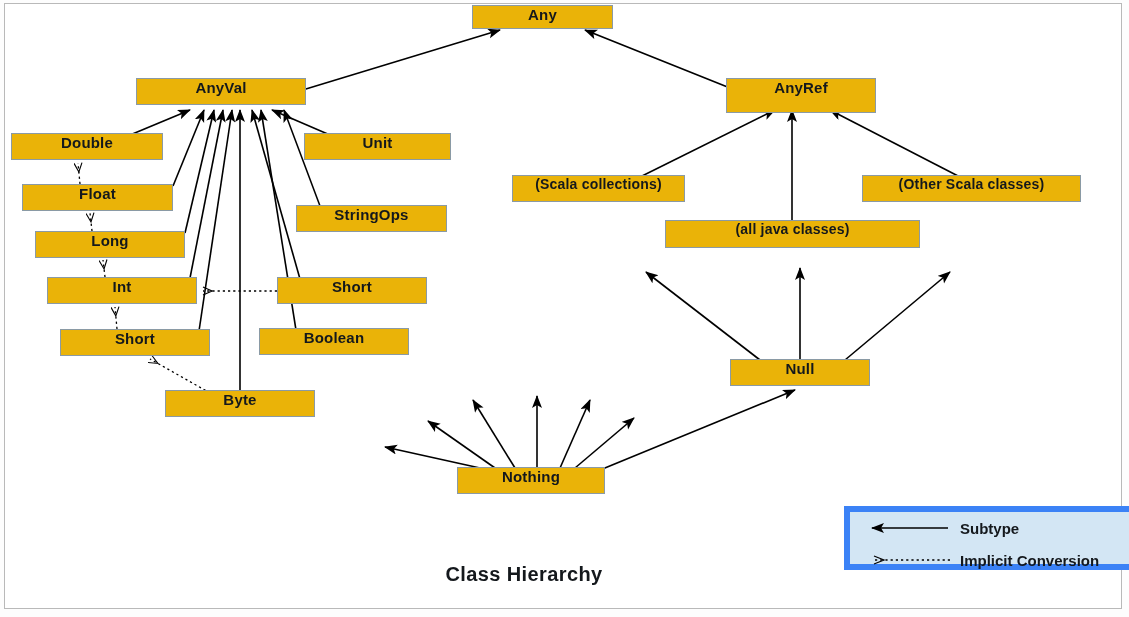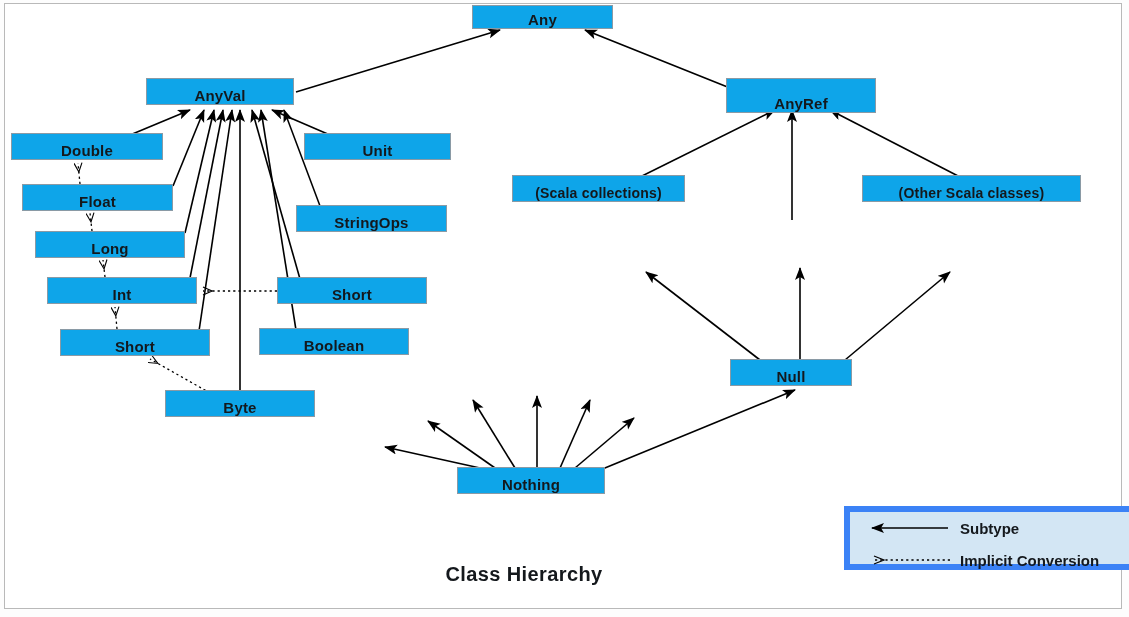--- a/index.html
+++ b/index.html
@@ -29,25 +29,25 @@
     box-sizing: border-box;
   }
   #edges {
     position: absolute;
     left: 0; top: 0;
     width: 1129px;
     height: 617px;
   }
   .node {
     position: absolute;
-    background: #0ea5e9;
+    background: #eab308;
     border: 1px solid #8a9aa5;
     box-sizing: border-box;
     display: flex;
-    align-items: flex-end;
+    align-items: flex-start;
     justify-content: center;
     color: #14181c;
     font-family: "Liberation Sans", sans-serif;
     font-weight: bold;
     font-size: 15px;
     letter-spacing: 0.2px;
     white-space: nowrap;
   }
   .node.small { font-size: 14px; }
   #legend-box {
@@ -155,21 +155,21 @@
       <path d="M117,329 L115,307"></path>
       <path d="M277,291 L203,291"></path>
       <path d="M210,393 L150,359"></path>
     </g>
   </svg>
 
   <div class="node" style="left:472px; top:5px; width:141px; height:24px;">
     <span>Any</span>
   </div>
 
-  <div class="node" style="left:146px; top:78px; width:148px; height:27px;">
+  <div class="node" style="left:136px; top:78px; width:170px; height:27px;">
     <span>AnyVal</span>
   </div>
 
   <div class="node" style="left:726px; top:78px; width:150px; height:35px;">
     <span>AnyRef</span>
   </div>
 
   <div class="node" style="left:11px; top:133px; width:152px; height:27px;">
     <span>Double</span>
   </div>
@@ -211,22 +211,25 @@
   </div>
 
   <div class="node small" style="left:862px; top:175px; width:219px; height:27px;">
     <span>(Other Scala classes)</span>
   </div>
 
   <div class="node small" style="left:512px; top:175px; width:173px; height:27px;">
     <span>(Scala collections)</span>
   </div>
 
-
-  <div class="node" style="left:730px; top:359px; width:122px; height:27px;">
+  <div class="node small" style="left:665px; top:220px; width:255px; height:28px;">
+    <span>(all java classes)</span>
+  </div>
+
+  <div class="node" style="left:730px; top:359px; width:140px; height:27px;">
     <span>Null</span>
   </div>
 
   <div class="node" style="left:457px; top:467px; width:148px; height:27px;">
     <span>Nothing</span>
   </div>
 
   <div id="legend-box">
     <div class="legend-row r1">
       <svg class="legend-sample" viewBox="0 0 110 30" xmlns="http://www.w3.org/2000/svg">

